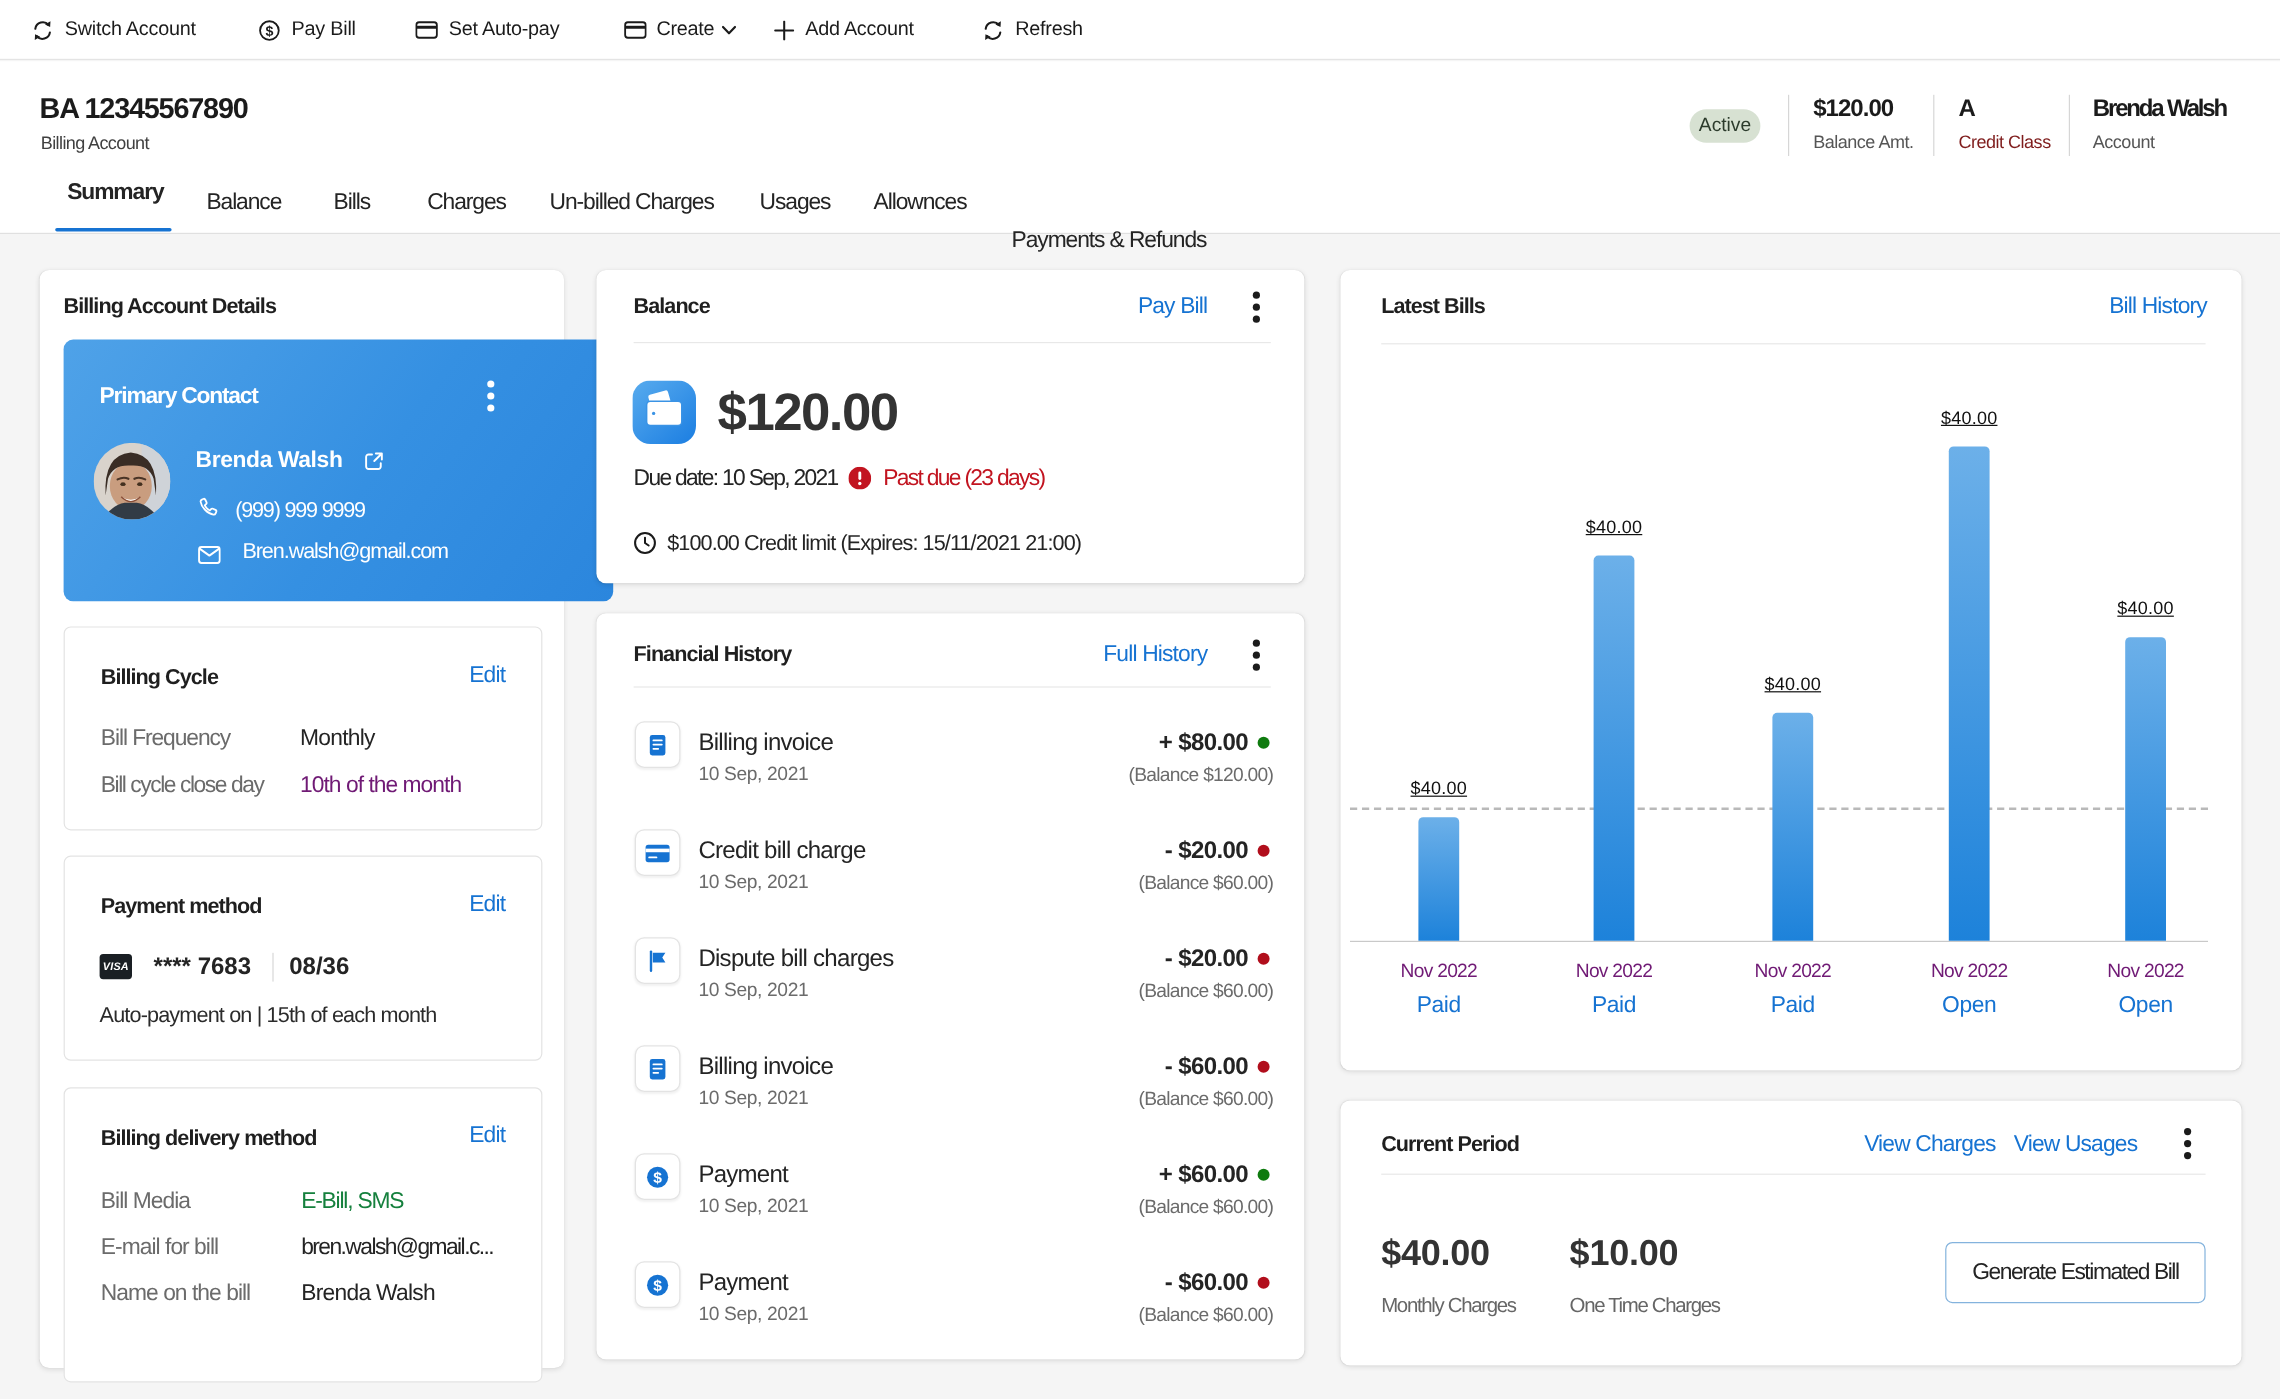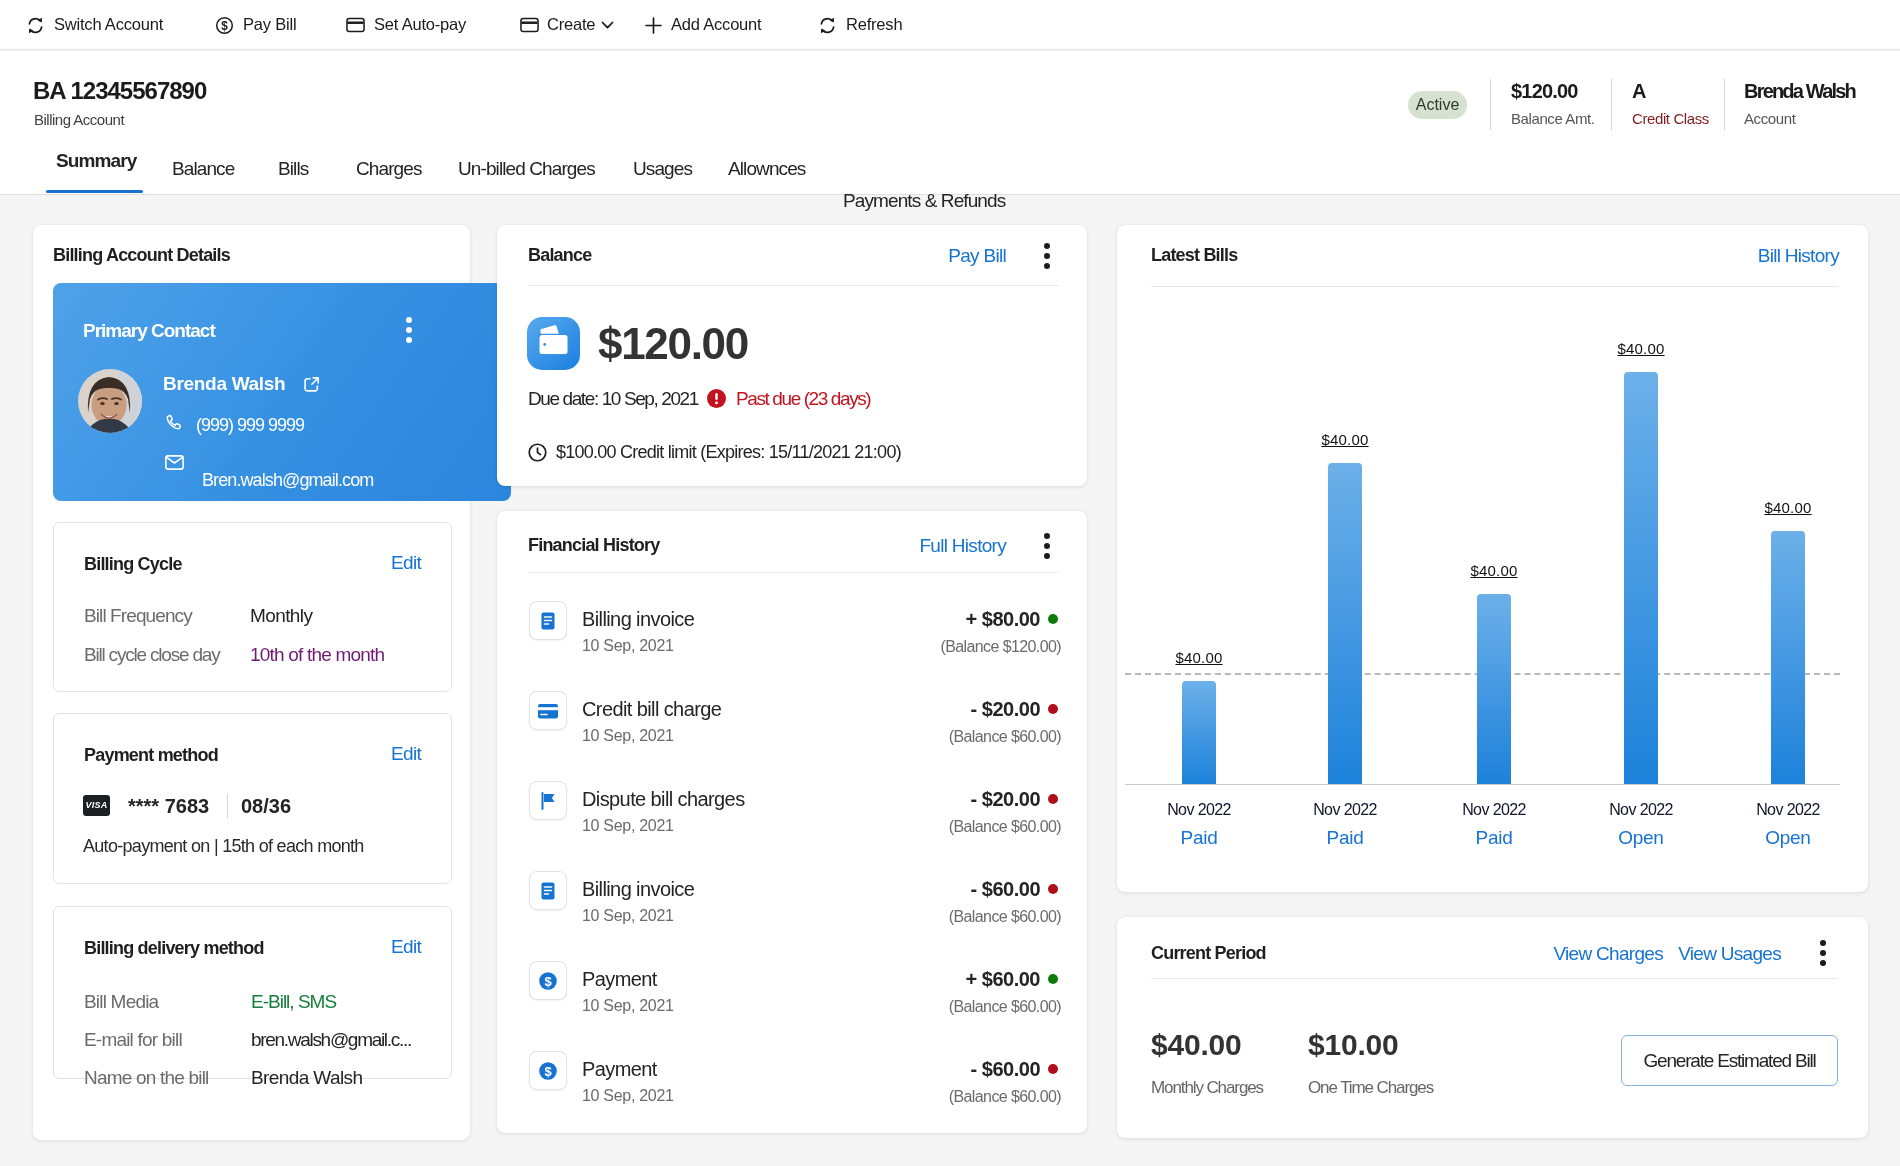--- a/index.html
+++ b/index.html
@@ -14,21 +14,21 @@
 .gdot { width:10px; height:10px; border-radius:50%; background:#0f7b0f; }
 .rdot { width:10px; height:10px; border-radius:50%; background:#b10e1c; }
 .h19 { font-size:18px; font-weight:bold; color:#1f1f1f; letter-spacing:-0.8px; }
 .fh-icon { position:absolute; left:529px; width:38px; height:39px; border:1px solid #e3e3e3; border-radius:8px; background:#fff; box-shadow:0 1px 2px rgba(0,0,0,.06); display:flex; align-items:center; justify-content:center; }
 .fh-t { position:absolute; left:582px; font-size:20px; color:#242424; letter-spacing:-0.6px; }
 .fh-d { position:absolute; left:582px; font-size:16px; color:#6b6b6b; letter-spacing:-0.3px; }
 .fh-a { position:absolute; right:860px; font-size:20px; font-weight:bold; color:#242424; letter-spacing:-0.5px; }
 .fh-b { position:absolute; right:839px; font-size:16px; color:#6b6b6b; letter-spacing:-0.6px; }
 .bar { position:absolute; width:34px; border-radius:4px 4px 0 0; background:linear-gradient(#6cb0e9,#1d82da); }
 .blb { position:absolute; width:120px; text-align:center; font-size:15px; color:#111; text-decoration:underline; letter-spacing:0.2px; }
-.bx { position:absolute; width:120px; text-align:center; font-size:16px; color:#0f172a; letter-spacing:-0.6px; }
+.bx { position:absolute; width:120px; text-align:center; font-size:16px; color:#701a75; letter-spacing:-0.6px; }
 .bs { position:absolute; width:120px; text-align:center; font-size:19px; color:#1673d2; letter-spacing:-0.3px; }
 </style>
 </head>
 <body>
 <div id="page">
 
 <div class="abs" style="left:0;top:0;width:1900px;height:50px;background:#fff;border-bottom:1px solid #e4e4e4;"></div>
 <div id="topbar" style="position:absolute;left:0;top:0;width:1900px;height:50px;font-size:16.5px;color:#1b1b1b;letter-spacing:-0.2px;">
 
   <svg class="abs" style="left:26px;top:16px;" width="19" height="19" viewBox="0 0 20 20">
@@ -140,21 +140,21 @@
           <path d="M10.2 1.9h5v5M14.8 2.3 8.9 8.2" fill="none" stroke="#fff" stroke-width="1.6" stroke-linecap="round" stroke-linejoin="round"></path>
         </svg>
     <svg class="abs" style="left:110px;top:130px;" width="20" height="20" viewBox="0 0 20 20">
           <path d="M6.4 2.8c.65-.28 1.4.02 1.7.66l.95 2.05c.26.56.12 1.22-.34 1.63l-1.15 1a10.6 10.6 0 0 0 4.3 4.3l1-1.15c.4-.46 1.07-.6 1.63-.34l2.05.95c.64.3.94 1.05.66 1.7l-.5 1.15c-.3.72-1.04 1.17-1.82 1.07C10.2 15.2 4.8 9.8 4.18 5.12c-.1-.78.35-1.52 1.07-1.82z" fill="none" stroke="#fff" stroke-width="1.5" stroke-linejoin="round"></path>
         </svg>
     <div class="abs" style="left:143px;top:132px;font-size:18px;letter-spacing:-1px;">(999) 999 9999</div>
     <svg class="abs" style="left:112px;top:172px;" width="19" height="15" viewBox="0 0 19 15">
           <rect x="0.9" y="0.9" width="17.2" height="13.2" rx="2" fill="none" stroke="#fff" stroke-width="1.6"></rect>
           <path d="M1.6 2.4 9.5 8l7.9-5.6" fill="none" stroke="#fff" stroke-width="1.6" stroke-linecap="round" stroke-linejoin="round"></path>
         </svg>
-    <div class="abs" style="left:149px;top:187px;font-size:18px;letter-spacing:-0.9px;">Bren.walsh@gmail.com</div>
+    <div class="abs" style="left:149px;top:166px;font-size:18px;letter-spacing:-0.9px;">Bren.walsh@gmail.com</div>
   </div>
 
   <div class="inner" style="left:53px;top:522px;width:399px;height:170px;">
     <div class="abs h19" style="left:30px;top:31px;">Billing Cycle</div>
     <div class="abs link" style="right:30px;top:29px;font-size:19px;">Edit</div>
     <div class="abs" style="left:30px;top:82px;font-size:19px;color:#6b6b6b;letter-spacing:-0.9px;">Bill Frequency</div>
     <div class="abs" style="left:196px;top:82px;font-size:19px;color:#242424;letter-spacing:-0.6px;">Monthly</div>
     <div class="abs" style="left:30px;top:121px;font-size:19px;color:#6b6b6b;letter-spacing:-1.2px;">Bill cycle close day</div>
     <div class="abs" style="left:196px;top:121px;font-size:19px;color:#701a75;letter-spacing:-0.8px;">10th of the month</div>
   </div>
@@ -162,21 +162,21 @@
   <div class="inner" style="left:53px;top:713px;width:399px;height:171px;">
     <div class="abs h19" style="left:30px;top:31px;">Payment method</div>
     <div class="abs link" style="right:30px;top:29px;font-size:19px;">Edit</div>
     <div class="abs" style="left:29px;top:81px;width:27px;height:21px;background:#1a1f24;border-radius:3px;color:#fff;font-size:9px;font-weight:bold;font-style:italic;text-align:center;line-height:21px;letter-spacing:.2px;">VISA</div>
     <div class="abs" style="left:74px;top:81px;font-size:20px;font-weight:bold;color:#242424;">**** 7683</div>
     <div class="abs" style="left:173px;top:80px;width:1px;height:24px;background:#d8d8d8;"></div>
     <div class="abs" style="left:187px;top:81px;font-size:20px;font-weight:bold;color:#242424;">08/36</div>
     <div class="abs" style="left:29px;top:122px;font-size:18px;color:#2b2b2b;letter-spacing:-0.7px;">Auto-payment on | 15th of each month</div>
   </div>
 
-  <div class="inner" style="left:53px;top:906px;width:399px;height:173px;">
+  <div class="inner" style="left:53px;top:906px;width:399px;height:246px;">
     <div class="abs h19" style="left:30px;top:31px;">Billing delivery method</div>
     <div class="abs link" style="right:30px;top:29px;font-size:19px;">Edit</div>
     <div class="abs" style="left:30px;top:84px;font-size:19px;color:#6b6b6b;letter-spacing:-0.8px;">Bill Media</div>
     <div class="abs" style="left:197px;top:84px;font-size:19px;color:#15803d;letter-spacing:-1px;">E-Bill, SMS</div>
     <div class="abs" style="left:30px;top:122px;font-size:19px;color:#6b6b6b;letter-spacing:-0.8px;">E-mail for bill</div>
     <div class="abs" style="left:197px;top:122px;font-size:19px;color:#242424;letter-spacing:-1.3px;">bren.walsh@gmail.c...</div>
     <div class="abs" style="left:30px;top:160px;font-size:19px;color:#6b6b6b;letter-spacing:-0.8px;">Name on the bill</div>
     <div class="abs" style="left:197px;top:160px;font-size:19px;color:#242424;letter-spacing:-0.6px;">Brenda Walsh</div>
   </div>
 </div>

